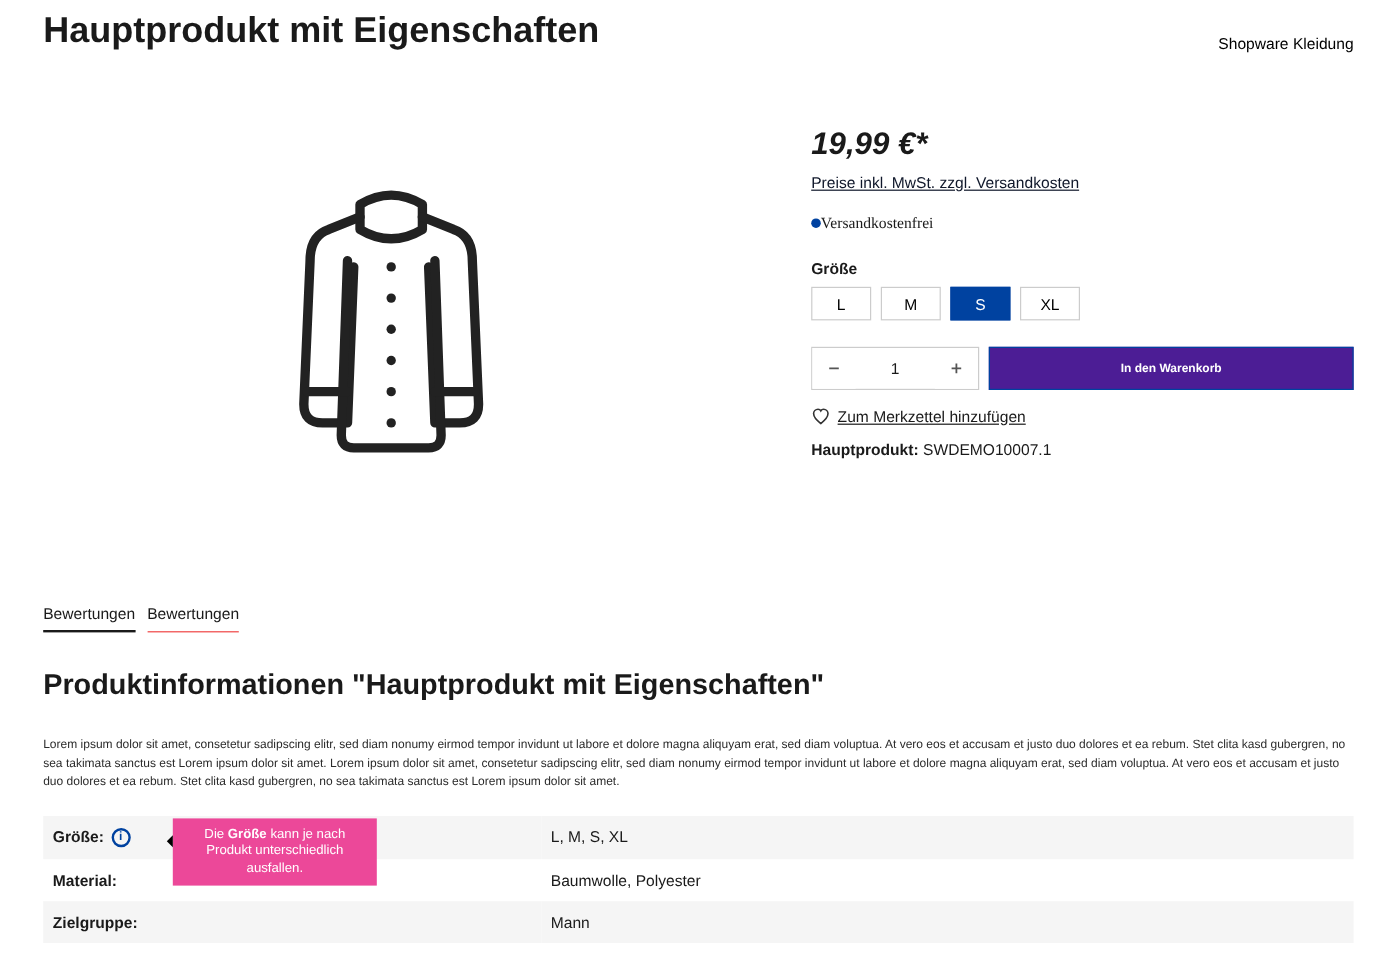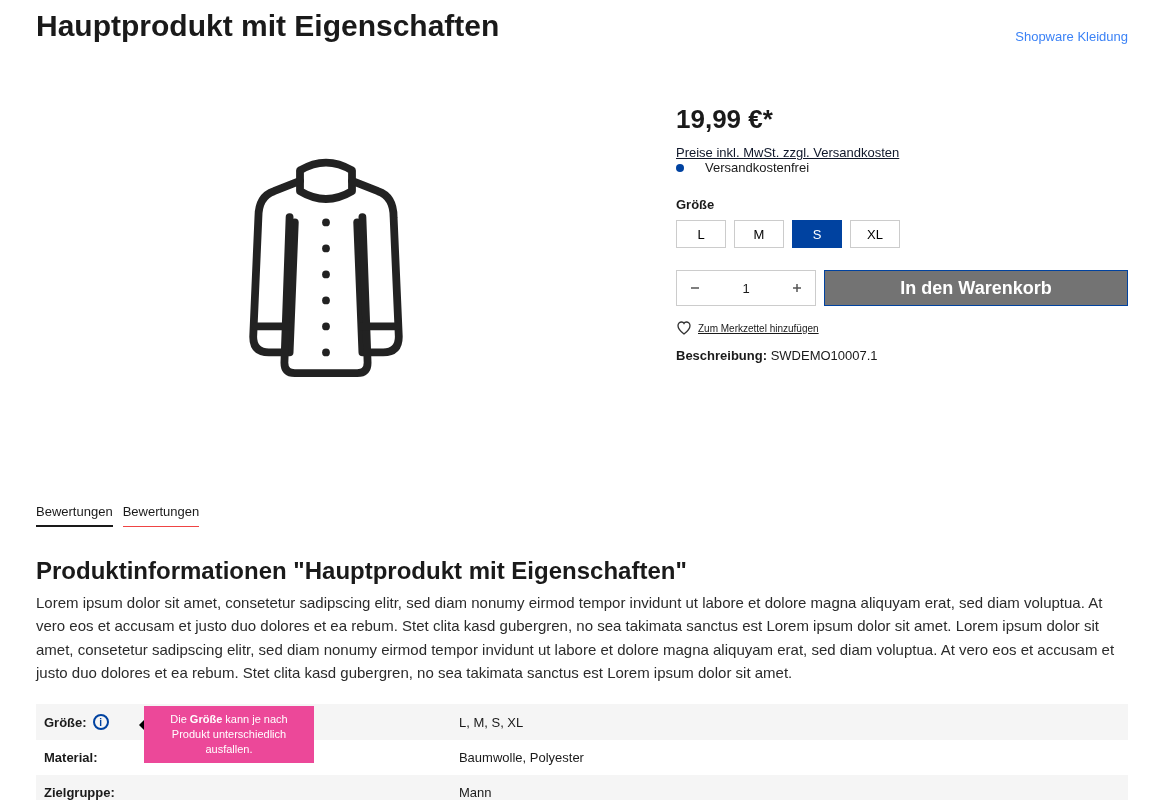--- a/index.html
+++ b/index.html
@@ -1,53 +1,53 @@
 <!DOCTYPE html>
 <html lang="de"><head>
 <meta charset="utf-8">
 <style>
 * { box-sizing: border-box; margin: 0; padding: 0; }
 body { font-family: -apple-system, BlinkMacSystemFont, "Segoe UI", Helvetica, Arial, sans-serif; color: #1a1a1a; font-size: 14px; }
 .container { width: 1164px; margin: 0 auto; padding: 0 36px; }
 .header { display: flex; justify-content: space-between; align-items: flex-end; padding-top: 8px; }
 .title { font-size: 30px; font-weight: 700; line-height: 1.2; }
-.brand-link { color: #3b82f6; text-decoration: none; font-size: 13px; }
+.brand-link { color: #000000; text-decoration: none; font-size: 13px; }
 
 .product-main { display: flex; gap: 60px; margin-top: 40px; }
 .product-image { flex: 0 0 580px; height: 360px; display: flex; align-items: center; justify-content: center; }
 .product-image svg { width: 260px; height: 260px; }
 .product-buy { flex: 1; padding-top: 20px; }
 
-.price { font-size: 26px; font-weight: 700; }
+.price { font-size: 26px; font-weight: 700; font-style: italic; }
 .tax-link { font-size: 13px; color: #0f172a; text-decoration: underline; display: inline-block; margin-top: 10px; }
-.shipping-row { display: flex; align-items: center; gap: 21px; font-size: 13px; }
+.shipping-row { display: flex; align-items: center; gap: 0; margin-top: 18px; font-size: 13px; font-family: Liberation Serif, serif; }
 .dot { width: 8px; height: 8px; border-radius: 50%; background: #0042a0; display: inline-block; }
 
 .variant-label { font-weight: 700; font-size: 13px; margin-top: 22px; }
 .variant-options { display: flex; gap: 8px; margin-top: 8px; }
 .variant-btn { min-width: 50px; height: 28px; border: 1px solid #ccc; background: #fff; font-size: 13px; cursor: pointer; }
 .variant-btn.selected { background: #0042a0; color: #fff; border-color: #0042a0; }
 
 .cart-row { display: flex; gap: 8px; margin-top: 22px; }
 .qty-wrap { display: flex; align-items: center; border: 1px solid #ccc; width: 140px; height: 36px; }
 .qty-btn { width: 36px; height: 34px; border: none; background: #fff; cursor: pointer; display: flex; align-items: center; justify-content: center; color: #555; }
 .qty-val { flex: 1; text-align: center; font-size: 13px; }
-.add-cart { flex: 1; height: 36px; background: #737373; color: #fff; border: 1px solid #0042a0; font-weight: 700; font-size: 18px; cursor: pointer; }
+.add-cart { flex: 1; height: 36px; background: #4c1d95; color: #fff; border: 1px solid #0042a0; font-weight: 700; font-size: 10px; cursor: pointer; }
 
 .wishlist { display: flex; align-items: center; gap: 6px; margin-top: 14px; cursor: pointer; }
-.wishlist span { font-size: 10px; text-decoration: underline; }
+.wishlist span { font-size: 13px; text-decoration: underline; }
 .sku-row { margin-top: 12px; font-size: 13px; }
 .sku-row .label { font-weight: 700; }
 
 .tabs { margin-top: 60px; display: flex; gap: 10px; border-bottom: none; }
 .tab { font-size: 13px; padding-bottom: 6px; cursor: pointer; border-bottom: 1px solid #ef4444; }
 .tab.active { border-bottom: 2px solid #1a1a1a; font-weight: 400; }
 
 .info-title { font-size: 24px; font-weight: 700; margin-top: 30px; }
-.description { font-size: 15px; line-height: 1.55; margin-top: 6px; color: #2b2b2b; }
+.description { font-size: 10px; line-height: 1.55; margin-top: 28px; color: #2b2b2b; }
 
 .props-table { width: 100%; margin-top: 20px; border-collapse: collapse; font-size: 13px; }
 .props-table tr:nth-child(odd) { background: #f5f5f5; }
 .props-table td { padding: 10px 8px; vertical-align: middle; }
 .props-table td.key { width: 38%; font-weight: 700; }
 .key-inner { display: flex; align-items: center; gap: 6px; position: relative; }
 
 .info-icon { width: 16px; height: 16px; border: 2px solid #0042a0; border-radius: 50%; display: inline-flex; align-items: center; justify-content: center; color: #0042a0; font-size: 10px; font-weight: 700; cursor: pointer; }
 .tooltip { position: absolute; left: 100px; top: -8px; background: #ec4899; color: #fff; font-size: 11px; font-weight: 400; padding: 6px 10px; width: 170px; text-align: center; line-height: 1.35; }
 .tooltip::before { content: ""; position: absolute; left: -5px; top: 14px; border-top: 5px solid transparent; border-bottom: 5px solid transparent; border-right: 5px solid #000; }
@@ -119,21 +119,21 @@
       </div>
 
       <div class="wishlist">
         <svg width="16" height="16" viewBox="0 0 24 24" fill="none" stroke="#333" stroke-width="2">
           <path d="M12 21 C12 21 3 14 3 8.5 C3 5.5 5.5 3 8.5 3 C10 3 11.5 4 12 5 C12.5 4 14 3 15.5 3 C18.5 3 21 5.5 21 8.5 C21 14 12 21 12 21 Z"></path>
         </svg>
         <span>Zum Merkzettel hinzufügen</span>
       </div>
 
       <div class="sku-row">
-        <span class="label">Beschreibung:</span>
+        <span class="label">Hauptprodukt:</span>
         <span>SWDEMO10007.1</span>
       </div>
     </div>
   </div>
 
   <div class="tabs" id="tabs">
       <div class="tab active">Bewertungen</div>
       <div class="tab">Bewertungen</div>
     </div>
 

